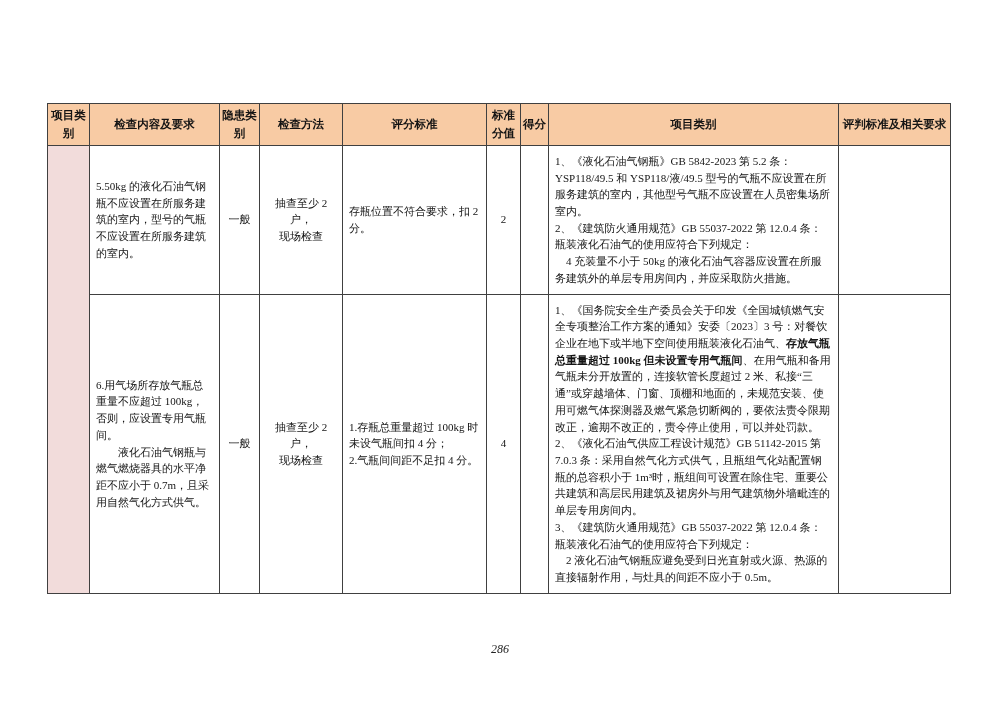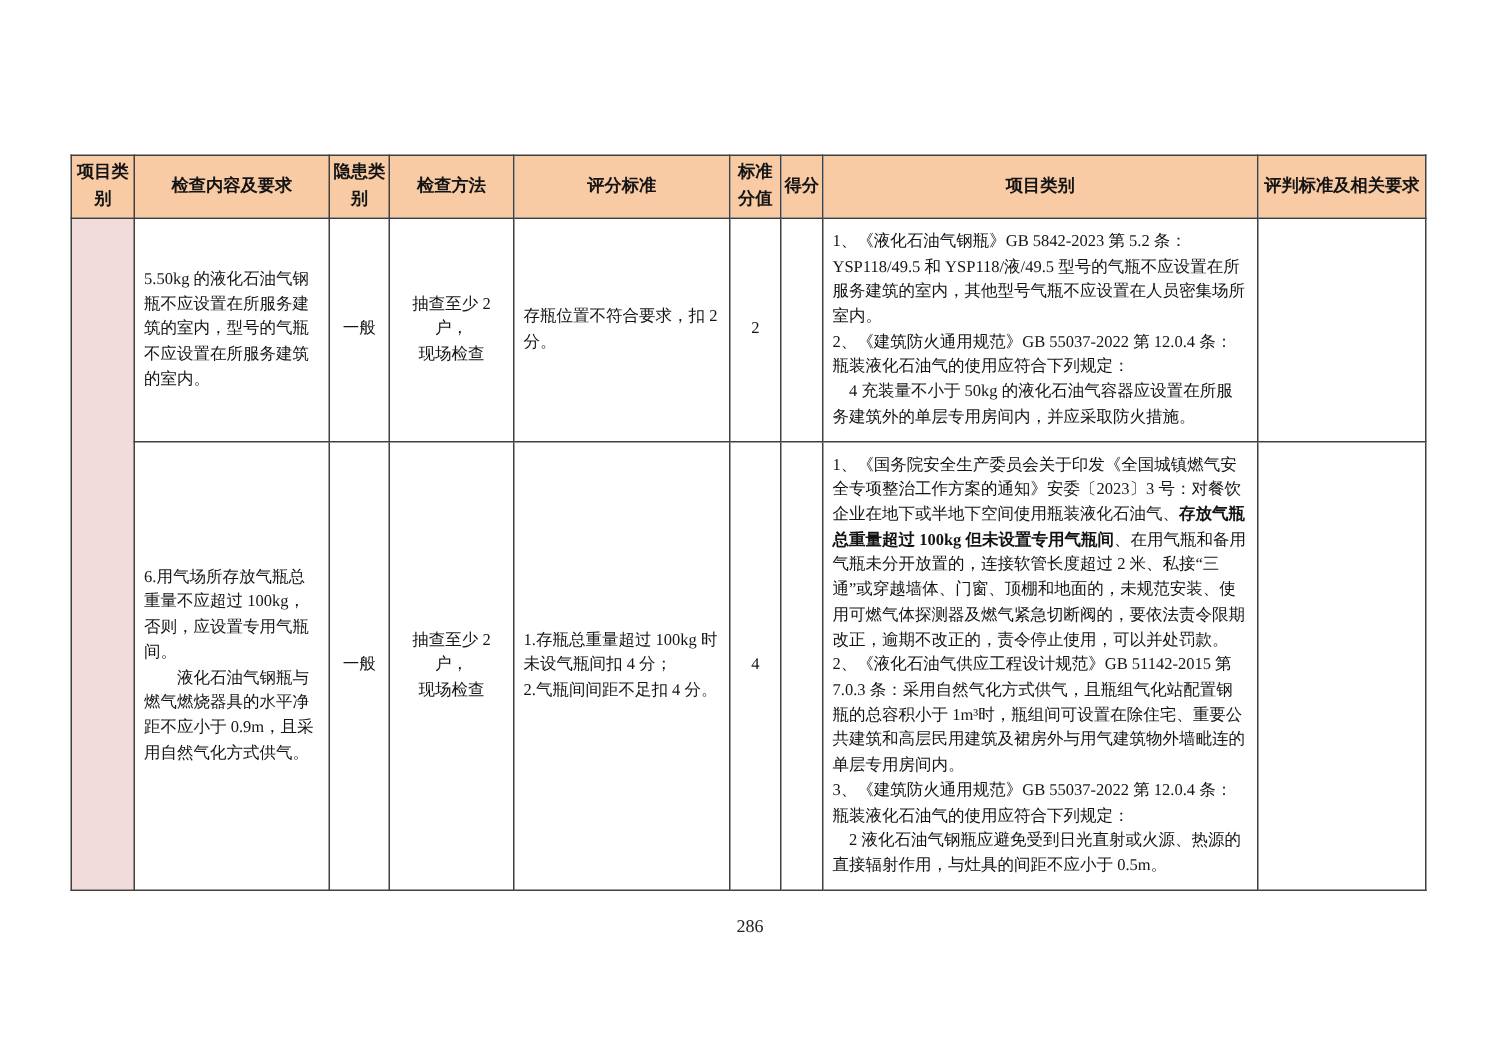--- a/index.html
+++ b/index.html
@@ -52,24 +52,25 @@
   td.center { text-align: center; }
   td.prewrap { white-space: pre-line; }
   .rich p { margin: 0; }
   .rich p.indent { text-indent: 1em; }
   .rich p.indent2 { text-indent: 2em; }
   .rich b { font-weight: bold; }
   .page-number {
     position: absolute;
     left: 0;
     right: 0;
-    top: 610px;
+    top: 642px;
     text-align: center;
     font-size: 12px;
     color: #222;
+    font-style: italic;
   }
 </style>
 </head>
 <body>
 
 <div class="page">
 
   <table class="doc-table">
     <colgroup>
       <col style="width:42px">
@@ -110,21 +111,21 @@
         <td class="rich">
             <p>1、《液化石油气钢瓶》GB 5842-2023 第 5.2 条：YSP118/49.5 和 YSP118/液/49.5 型号的气瓶不应设置在所服务建筑的室内，其他型号气瓶不应设置在人员密集场所室内。</p>
             <p>2、《建筑防火通用规范》GB 55037-2022 第 12.0.4 条：瓶装液化石油气的使用应符合下列规定：</p>
             <p class="indent">4 充装量不小于 50kg 的液化石油气容器应设置在所服务建筑外的单层专用房间内，并应采取防火措施。</p>
           </td>
         <td></td>
       </tr>
       <tr class="row-2">
         <td class="rich">
             <p>6.用气场所存放气瓶总重量不应超过 100kg，否则，应设置专用气瓶间。</p>
-            <p class="indent2">液化石油气钢瓶与燃气燃烧器具的水平净距不应小于 0.9m，且采用自然气化方式供气。</p>
+            <p class="indent2">液化石油气钢瓶与燃气燃烧器具的水平净距不应小于 0.7m，且采用自然气化方式供气。</p>
           </td>
         <td class="center">一般</td>
         <td class="center prewrap">抽查至少 2 户，
 现场检查</td>
         <td class="rich">
             <p>1.存瓶总重量超过 100kg 时未设气瓶间扣 4 分；</p>
             <p>2.气瓶间间距不足扣 4 分。</p>
           </td>
         <td class="center">4</td>
         <td class="center"></td>

